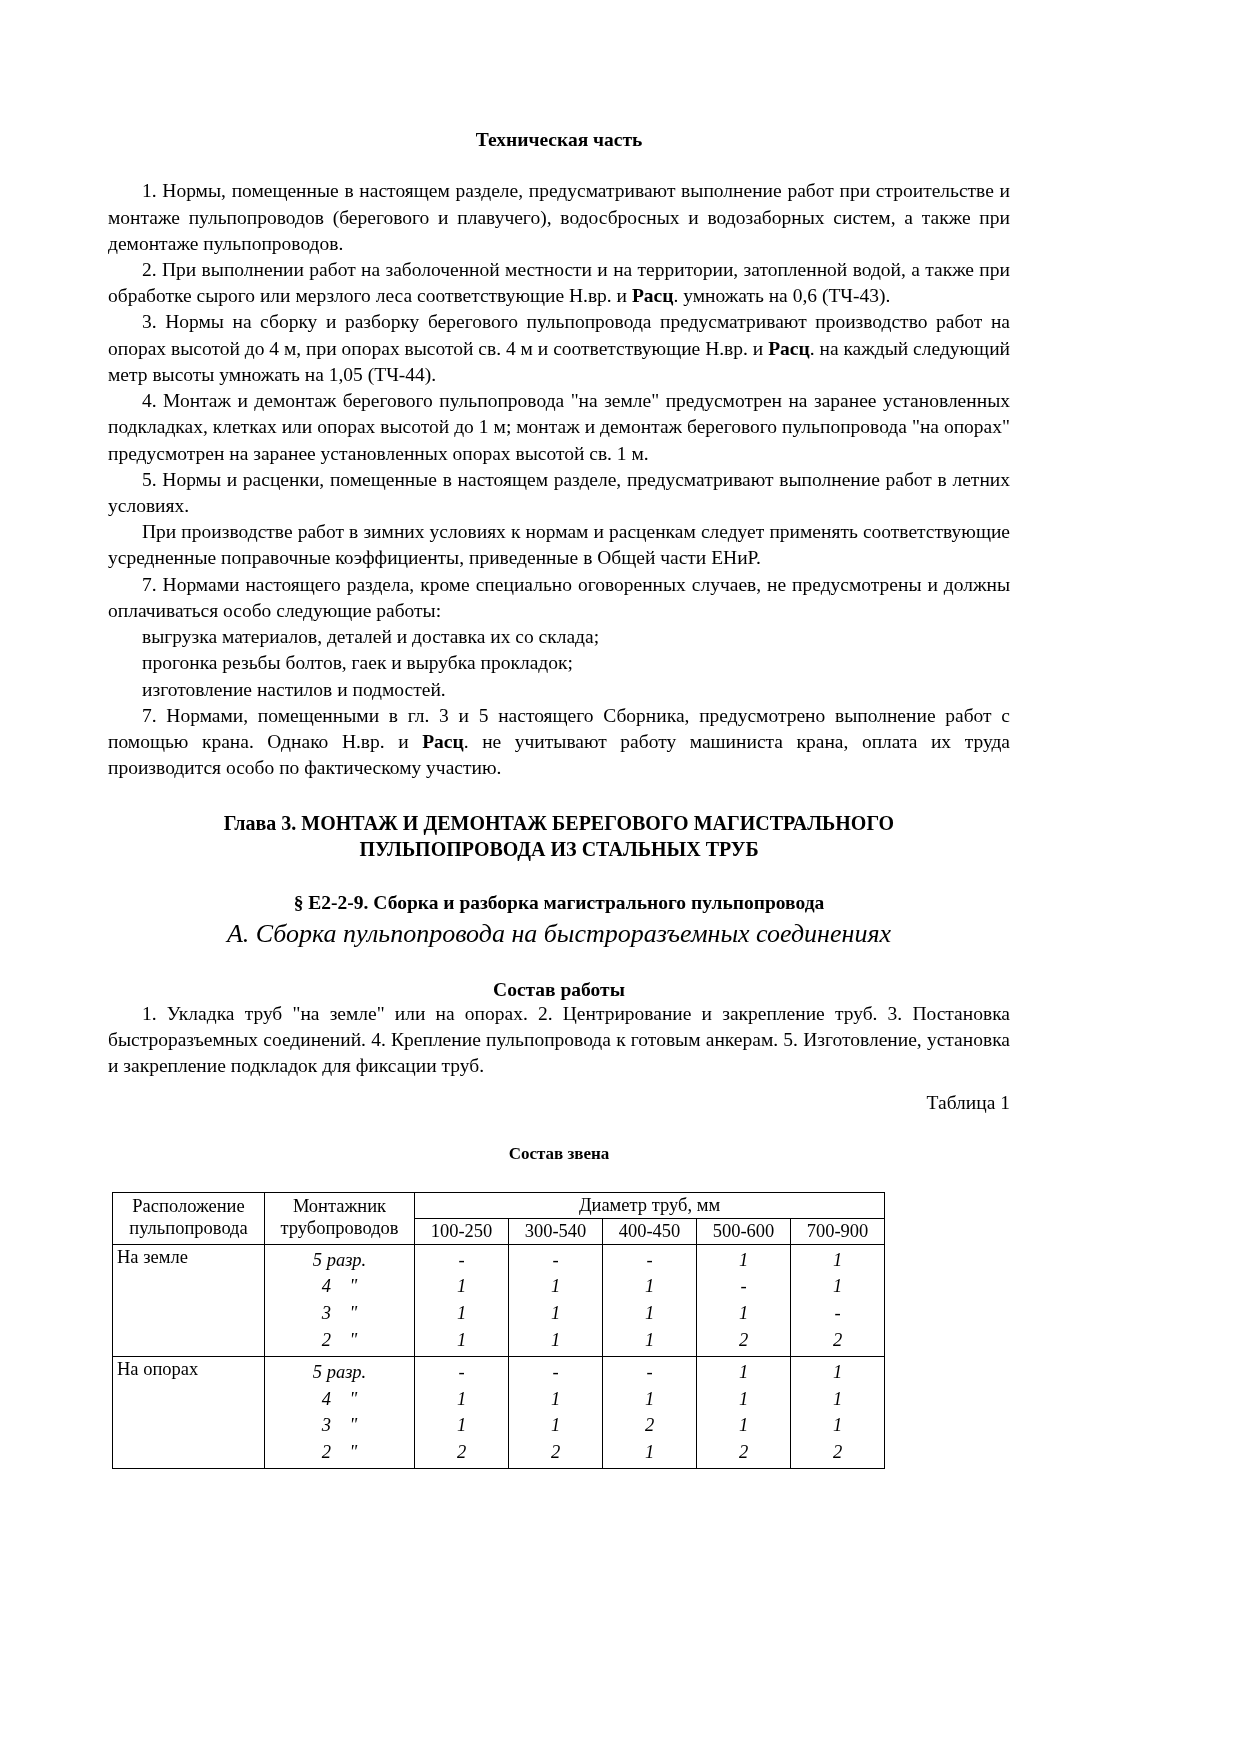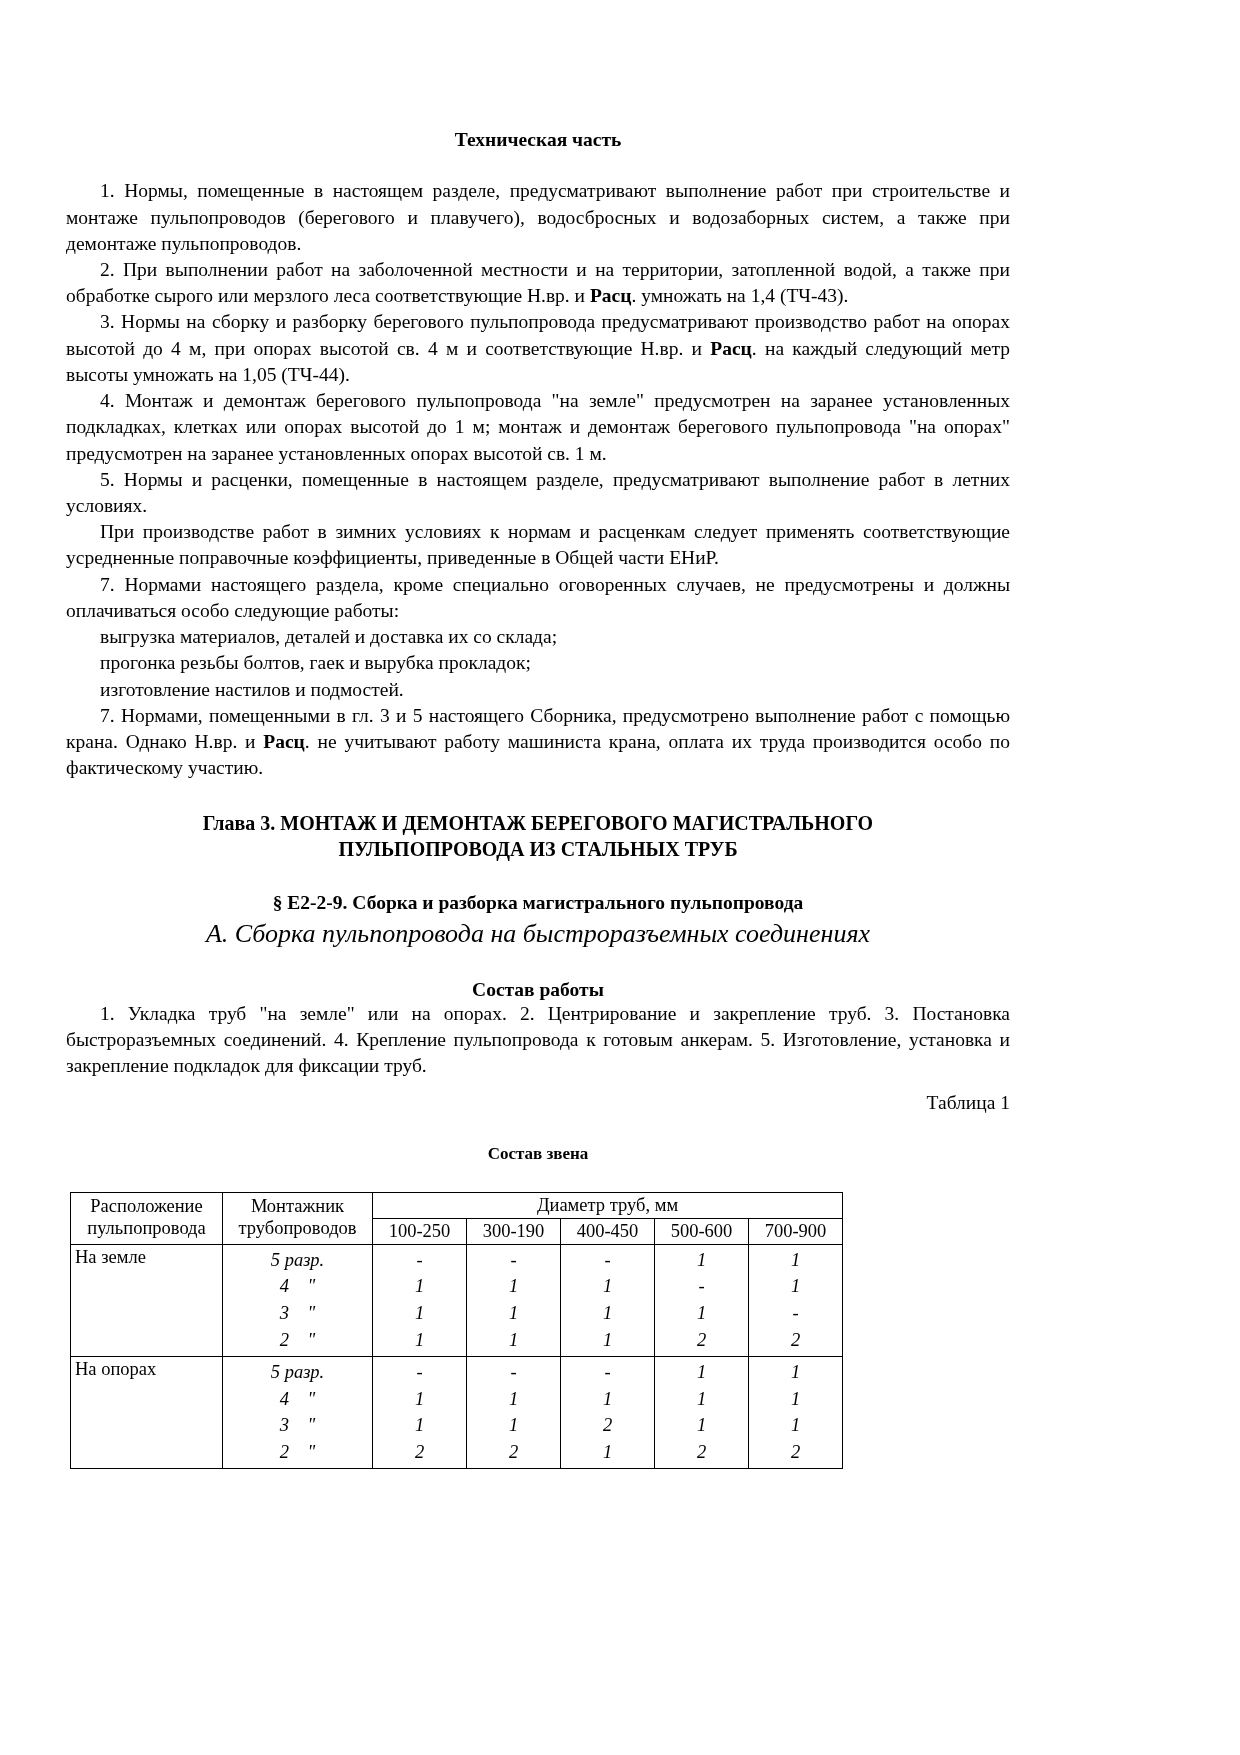--- a/index.html
+++ b/index.html
@@ -12,21 +12,21 @@
     height: 1755px;
     font-family: "Liberation Serif", "DejaVu Serif", serif;
     color: #000000;
     position: relative;
     overflow: hidden;
   }
   .page {
     box-sizing: border-box;
     width: 1170px;
     height: 1755px;
-    padding: 128px 160px 0 66px;
+    padding: 128px 160px 0 108px;
     position: relative;
   }
   .doc-title {
     text-align: center;
     font-weight: bold;
     font-size: 19.5px;
     line-height: 1.25;
     margin: 0 0 26px 0;
   }
   p.para {
@@ -137,21 +137,21 @@
 </style>
 </head>
 <body>
 
 <div class="page">
 
   <div class="doc-title">Техническая часть</div>
 
   <p class="para"><span>1. Нормы, помещенные в настоящем разделе, предусматривают выполнение работ при строительстве и монтаже пульпопроводов (берегового и плавучего), водосбросных и водозаборных систем, а также при демонтаже пульпопроводов.</span></p>
 
-  <p class="para"><span>2. При выполнении работ на заболоченной местности и на территории, затопленной водой, а также при обработке сырого или мерзлого леса соответствующие Н.вр. и </span><b class="bold">Расц</b><span>. умножать на 1,4 (ТЧ-43).</span></p>
+  <p class="para"><span>2. При выполнении работ на заболоченной местности и на территории, затопленной водой, а также при обработке сырого или мерзлого леса соответствующие Н.вр. и </span><b class="bold">Расц</b><span>. умножать на 0,6 (ТЧ-43).</span></p>
 
   <p class="para"><span>3. Нормы на сборку и разборку берегового пульпопровода предусматривают производство работ на опорах высотой до 4 м, при опорах высотой св. 4 м и соответствующие Н.вр. и </span><b class="bold">Расц</b><span>. на каждый следующий метр высоты умножать на 1,05 (ТЧ-44).</span></p>
 
   <p class="para"><span>4. Монтаж и демонтаж берегового пульпопровода "на земле" предусмотрен на заранее установленных подкладках, клетках или опорах высотой до 1 м; монтаж и демонтаж берегового пульпопровода "на опорах" предусмотрен на заранее установленных опорах высотой св. 1 м.</span></p>
 
   <p class="para"><span>5. Нормы и расценки, помещенные в настоящем разделе, предусматривают выполнение работ в летних условиях.</span></p>
 
   <p class="para"><span>При производстве работ в зимних условиях к нормам и расценкам следует применять соответствующие усредненные поправочные коэффициенты, приведенные в Общей части ЕНиР.</span></p>
 
   <p class="para"><span>7. Нормами настоящего раздела, кроме специально оговоренных случаев, не предусмотрены и должны оплачиваться особо следующие работы:</span></p>
@@ -190,21 +190,21 @@
       <col style="width:94px">
     </colgroup>
     <thead>
       <tr>
         <th class="head-loc" rowspan="2">Расположение пульпопровода</th>
         <th class="head-mnt" rowspan="2">Монтажник трубопроводов</th>
         <th class="head-diam" colspan="5">Диаметр труб, мм</th>
       </tr>
       <tr>
         <th class="head-sub">100-250</th>
-        <th class="head-sub">300-190</th>
+        <th class="head-sub">300-540</th>
         <th class="head-sub">400-450</th>
         <th class="head-sub">500-600</th>
         <th class="head-sub">700-900</th>
       </tr>
     </thead>
     <tbody>
       <tr>
         <td class="cell-loc">На земле</td>
         <td class="cell-rank">
           <span class="rank-line">5 разр.</span>

